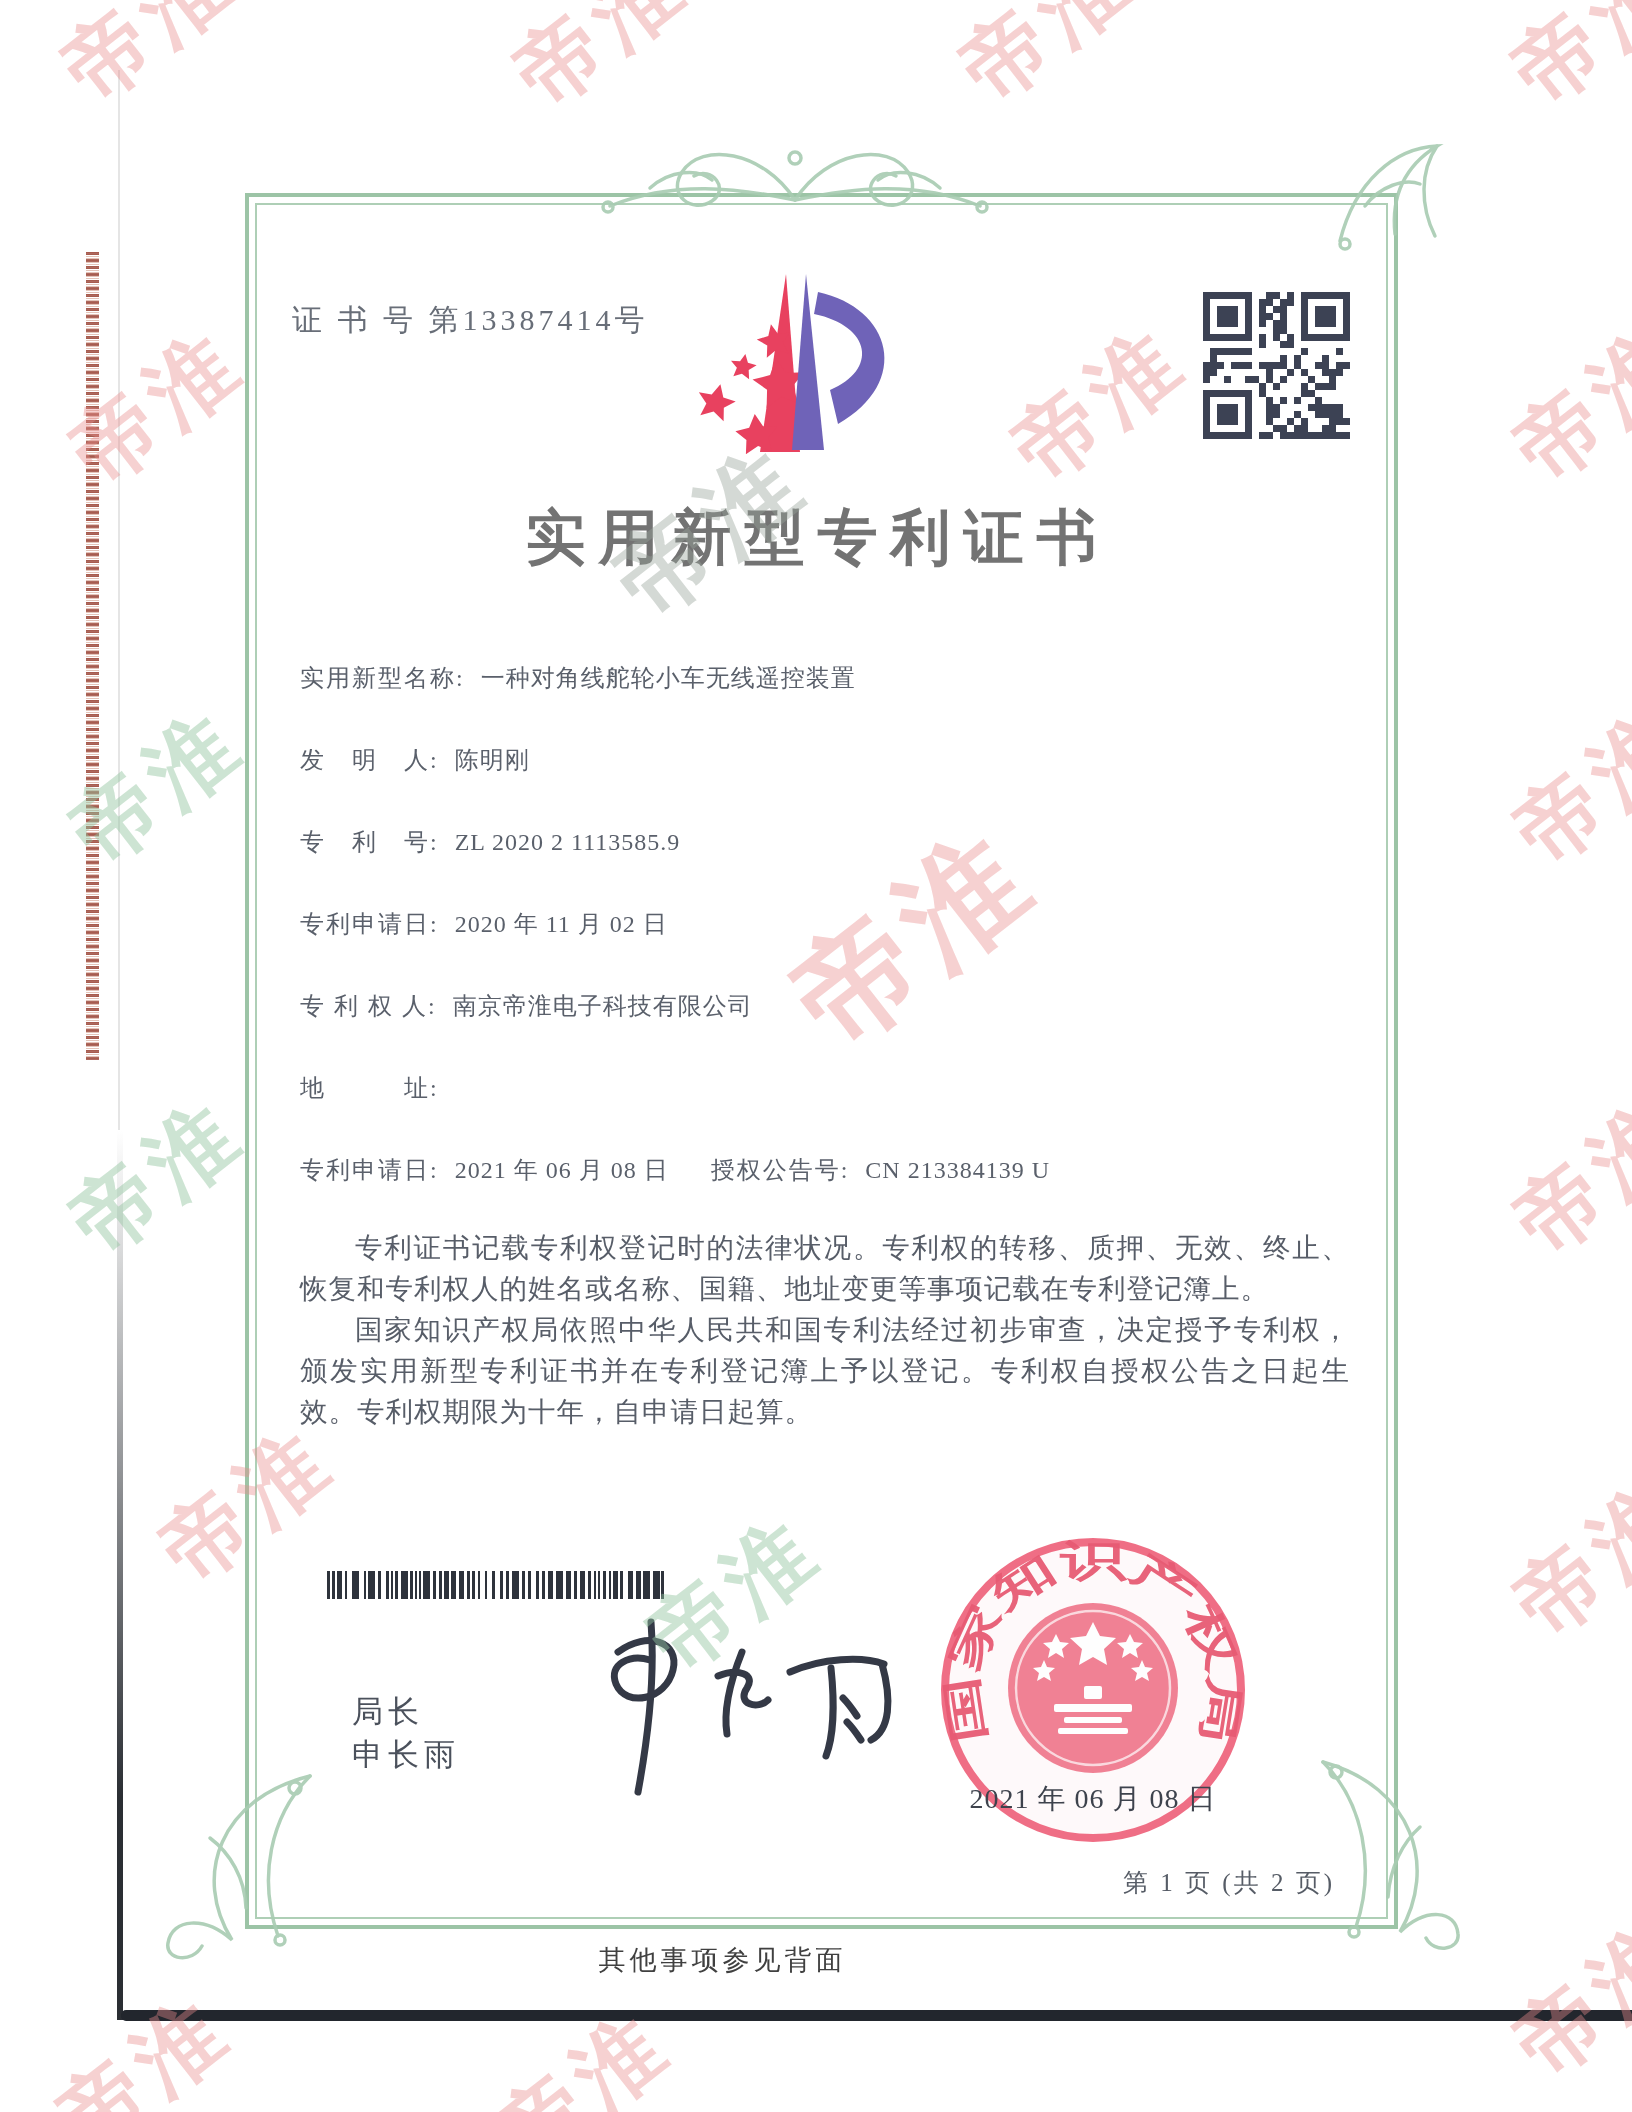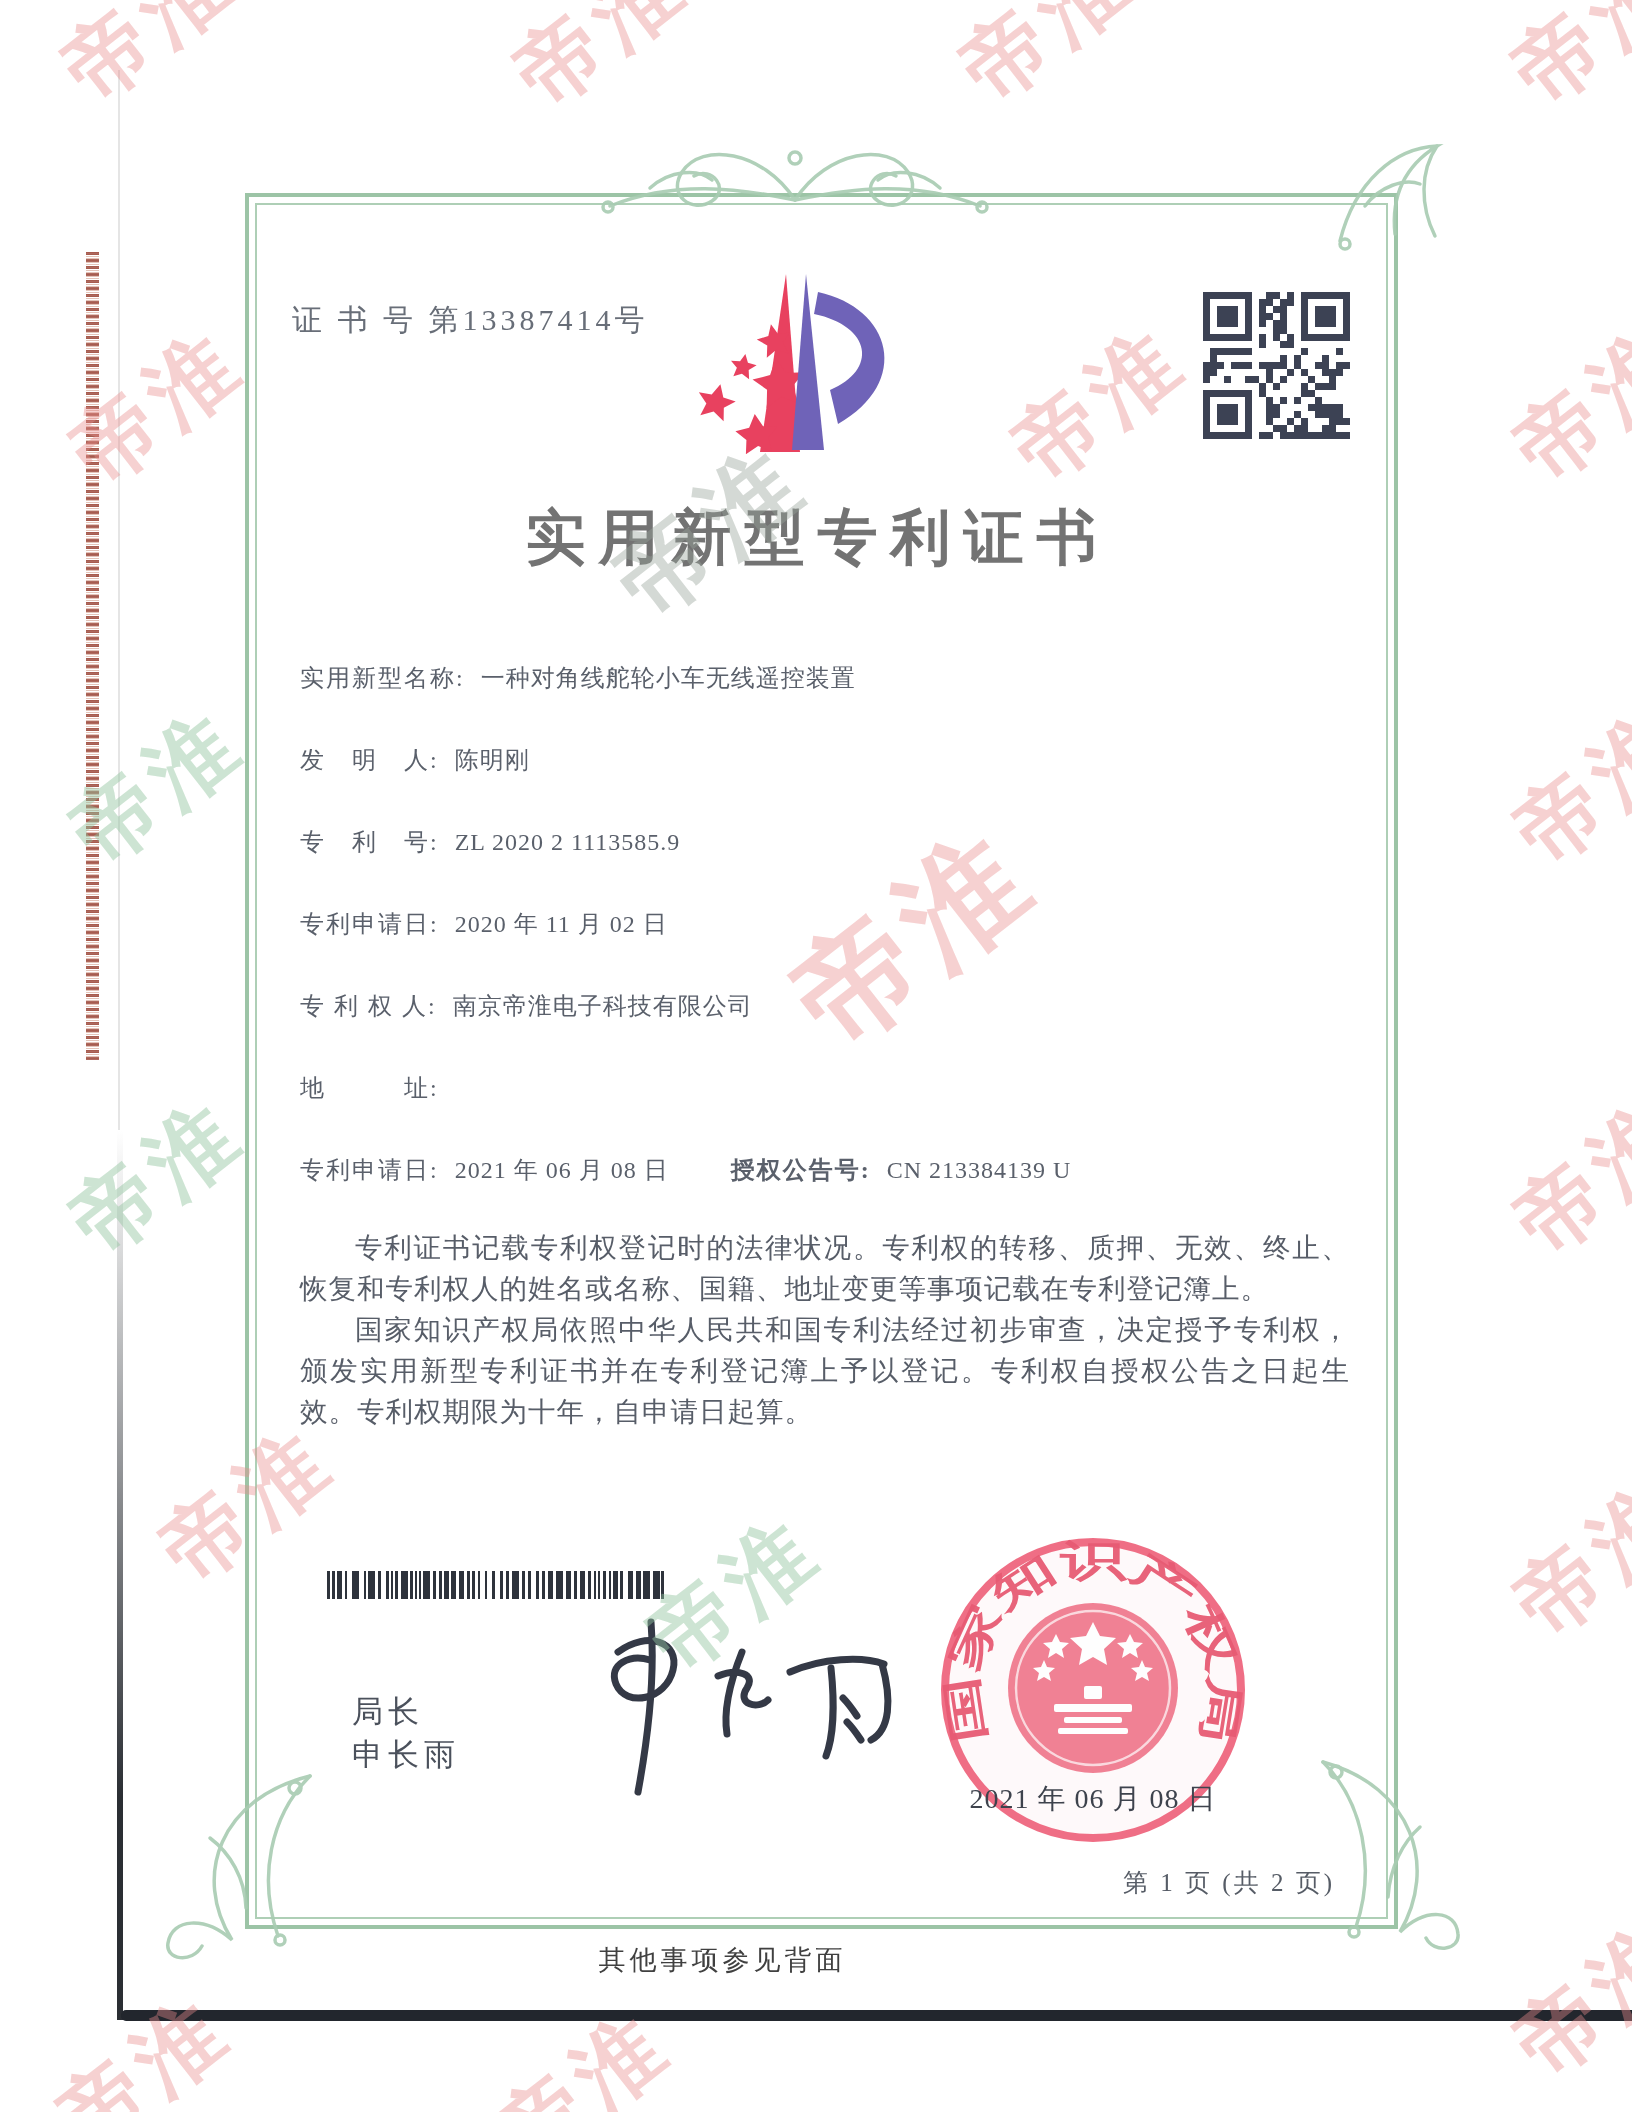--- a/index.html
+++ b/index.html
@@ -289,21 +289,21 @@
     <div class="field-row">
       <span class="f-label">专 利 权 人:</span>
       <span class="f-value">南京帝淮电子科技有限公司</span>
     </div>
     <div class="field-row">
       <span class="f-label">地　　　址:</span>
     </div>
     <div class="field-row">
       <span class="f-label">专利申请日:</span>
       <span class="f-value">2021 年 06 月 08 日</span>
-      <span class="f-label" style="margin-left: 62px; font-weight: bold;">授权公告号:</span>
+      <span class="f-label" style="margin-left: 42px;">授权公告号:</span>
       <span class="f-value">CN 213384139 U</span>
     </div>
   </div>
 
 <div class="abs body-text">
     <p>专利证书记载专利权登记时的法律状况。专利权的转移、质押、无效、终止、恢复和专利权人的姓名或名称、国籍、地址变更等事项记载在专利登记簿上。</p>
     <p>国家知识产权局依照中华人民共和国专利法经过初步审查，决定授予专利权，颁发实用新型专利证书并在专利登记簿上予以登记。专利权自授权公告之日起生效。专利权期限为十年，自申请日起算。</p>
   </div>
 
 <div class="abs barcode">

